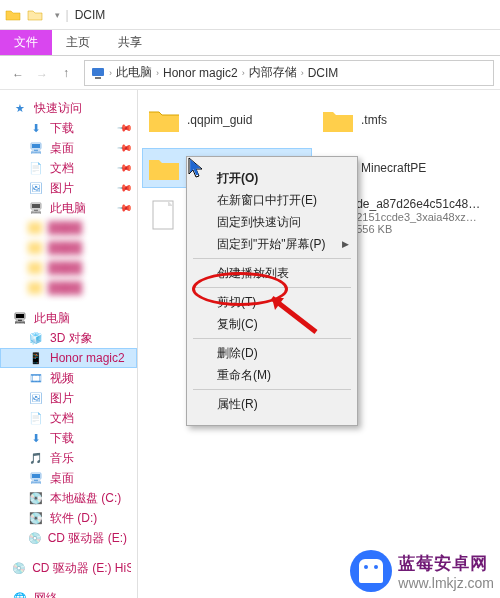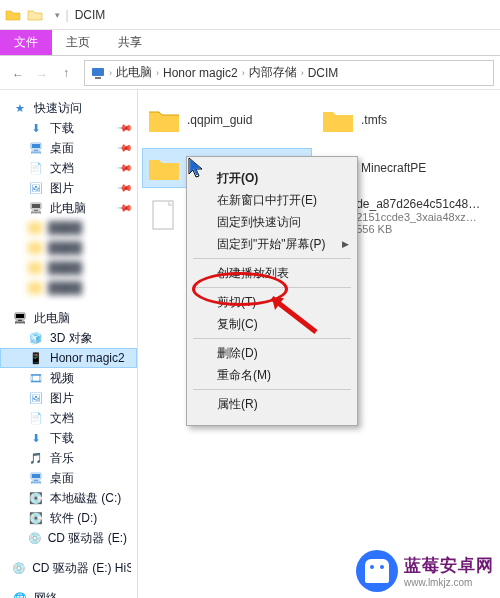--- a/index.html
+++ b/index.html
@@ -18,21 +18,21 @@
 .breadcrumb { flex: 1; height: 26px; border: 1px solid #ccc; display: flex; align-items: center; padding: 0 6px; margin-left: 6px; background: #fff; }
 .bc-sep { margin: 0 4px; color: #888; font-size: 9px; }
 .bc-item { color: #333; }
 
 .main { display: flex; height: calc(100% - 90px); }
 .sidebar { width: 138px; border-right: 1px solid #e0e0e0; padding: 8px 0; overflow: hidden; background: #fff; }
 .sb-item { display: flex; align-items: center; padding: 2px 6px 2px 12px; height: 20px; position: relative; }
 .sb-item.indent { padding-left: 28px; }
 .sb-item.selected { background: #cce8ff; border: 1px solid #99d1ff; padding-left: 27px; }
 .sb-icon { width: 16px; height: 16px; margin-right: 6px; display: flex; align-items: center; justify-content: center; font-size: 11px; }
-.sb-label { color: #0f172a; white-space: nowrap; overflow: hidden; }
+.sb-label { color: #be185d; white-space: nowrap; overflow: hidden; }
 .sb-pin { margin-left: auto; color: #888; font-size: 10px; transform: rotate(45deg); }
 .sb-blur { filter: blur(3px); opacity: .7; }
 .sb-gap { height: 10px; }
 
 .content { flex: 1; padding: 10px 4px; position: relative; }
 .file-grid { display: flex; flex-wrap: wrap; gap: 8px 4px; align-content: flex-start; }
 .file-item { width: 170px; height: 40px; display: flex; align-items: center; padding: 2px 4px; border: 1px solid transparent; }
 .file-item.selected { background: #cce8ff; border-color: #99d1ff; }
 .file-icon { width: 34px; height: 34px; margin-right: 6px; display: flex; align-items: center; justify-content: center; }
 .file-text { display: flex; flex-direction: column; overflow: hidden; }
@@ -48,21 +48,21 @@
 
 .annot-ellipse { position: absolute; left: 192px; top: 272px; width: 96px; height: 34px; border: 3px solid #d11; border-radius: 50%; z-index: 30; pointer-events: none; }
 .annot-arrow { position: absolute; left: 264px; top: 290px; z-index: 30; pointer-events: none; }
 
 .watermark { position: absolute; right: 6px; bottom: 6px; display: flex; align-items: center; z-index: 50; }
 .wm-logo { width: 42px; height: 42px; border-radius: 50%; background: #2e73ff; display: flex; align-items: center; justify-content: center; margin-right: 6px; }
 .wm-android { width: 24px; height: 24px; background: #fff; border-radius: 6px 6px 2px 2px; position: relative; }
 .wm-android::before, .wm-android::after { content: ''; position: absolute; width: 4px; height: 4px; background: #2e73ff; border-radius: 50%; top: 6px; }
 .wm-android::before { left: 5px; } .wm-android::after { right: 5px; }
 .wm-text .wm-title { font-size: 17px; font-weight: bold; color: #701a75; letter-spacing: 1px; }
-.wm-text .wm-sub { font-size: 10px; color: #888; }
+.wm-text .wm-sub { font-size: 14px; color: #888; }
 
 svg { display: block; }
 </style>
 </head>
 <body>
 
 <div class="title-bar">
   <span class="tb-icon">
     <svg width="16" height="16">
         <path d="M1 4h5l2 2h7v7H1z" fill="#ffcf4b" stroke="#d9a400" stroke-width=".5"></path>

